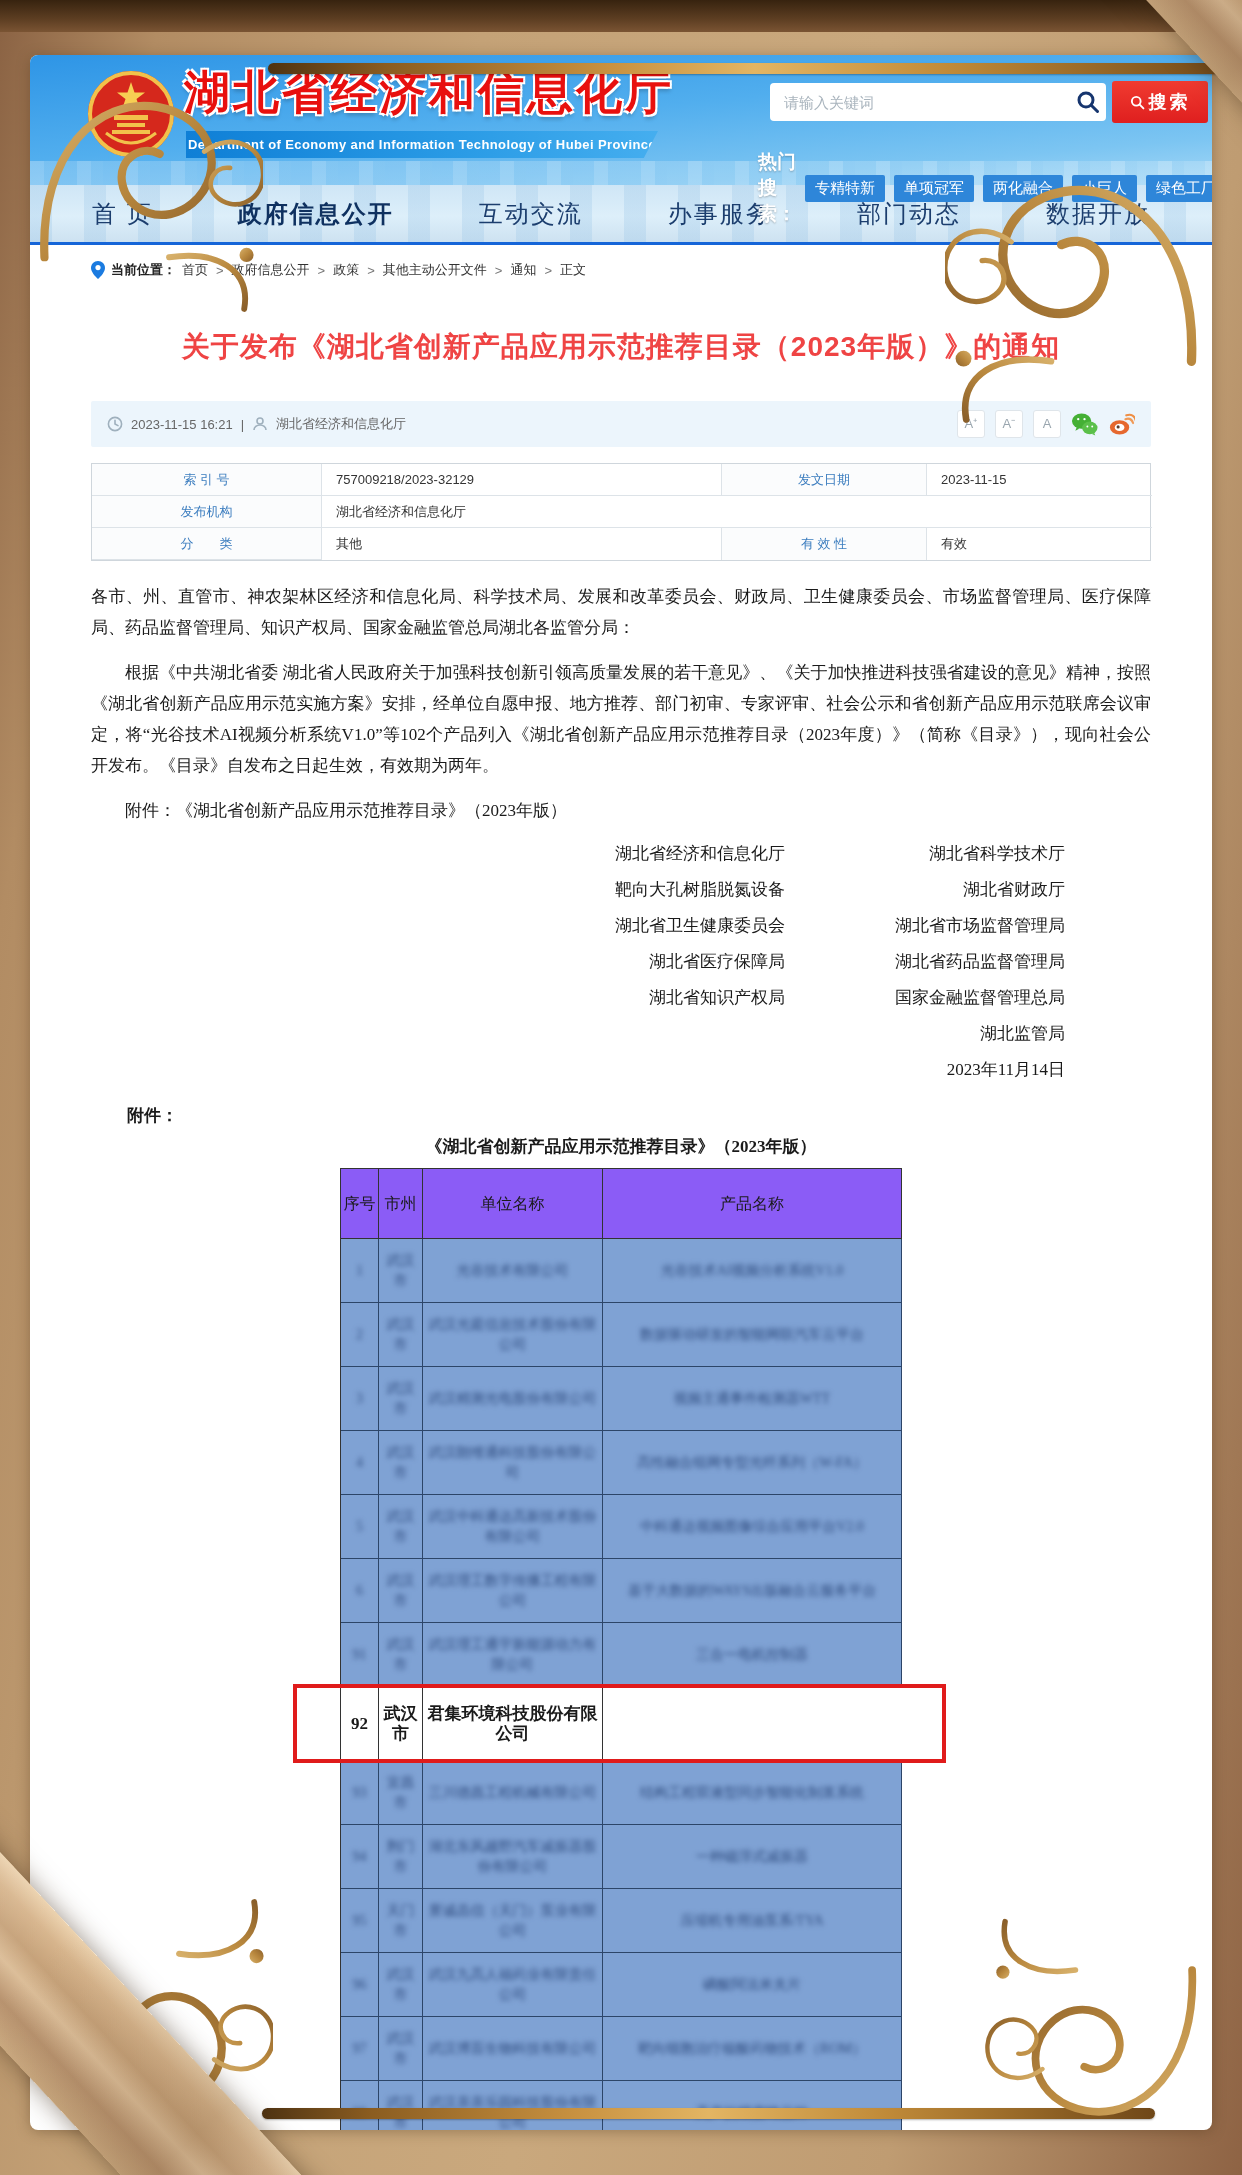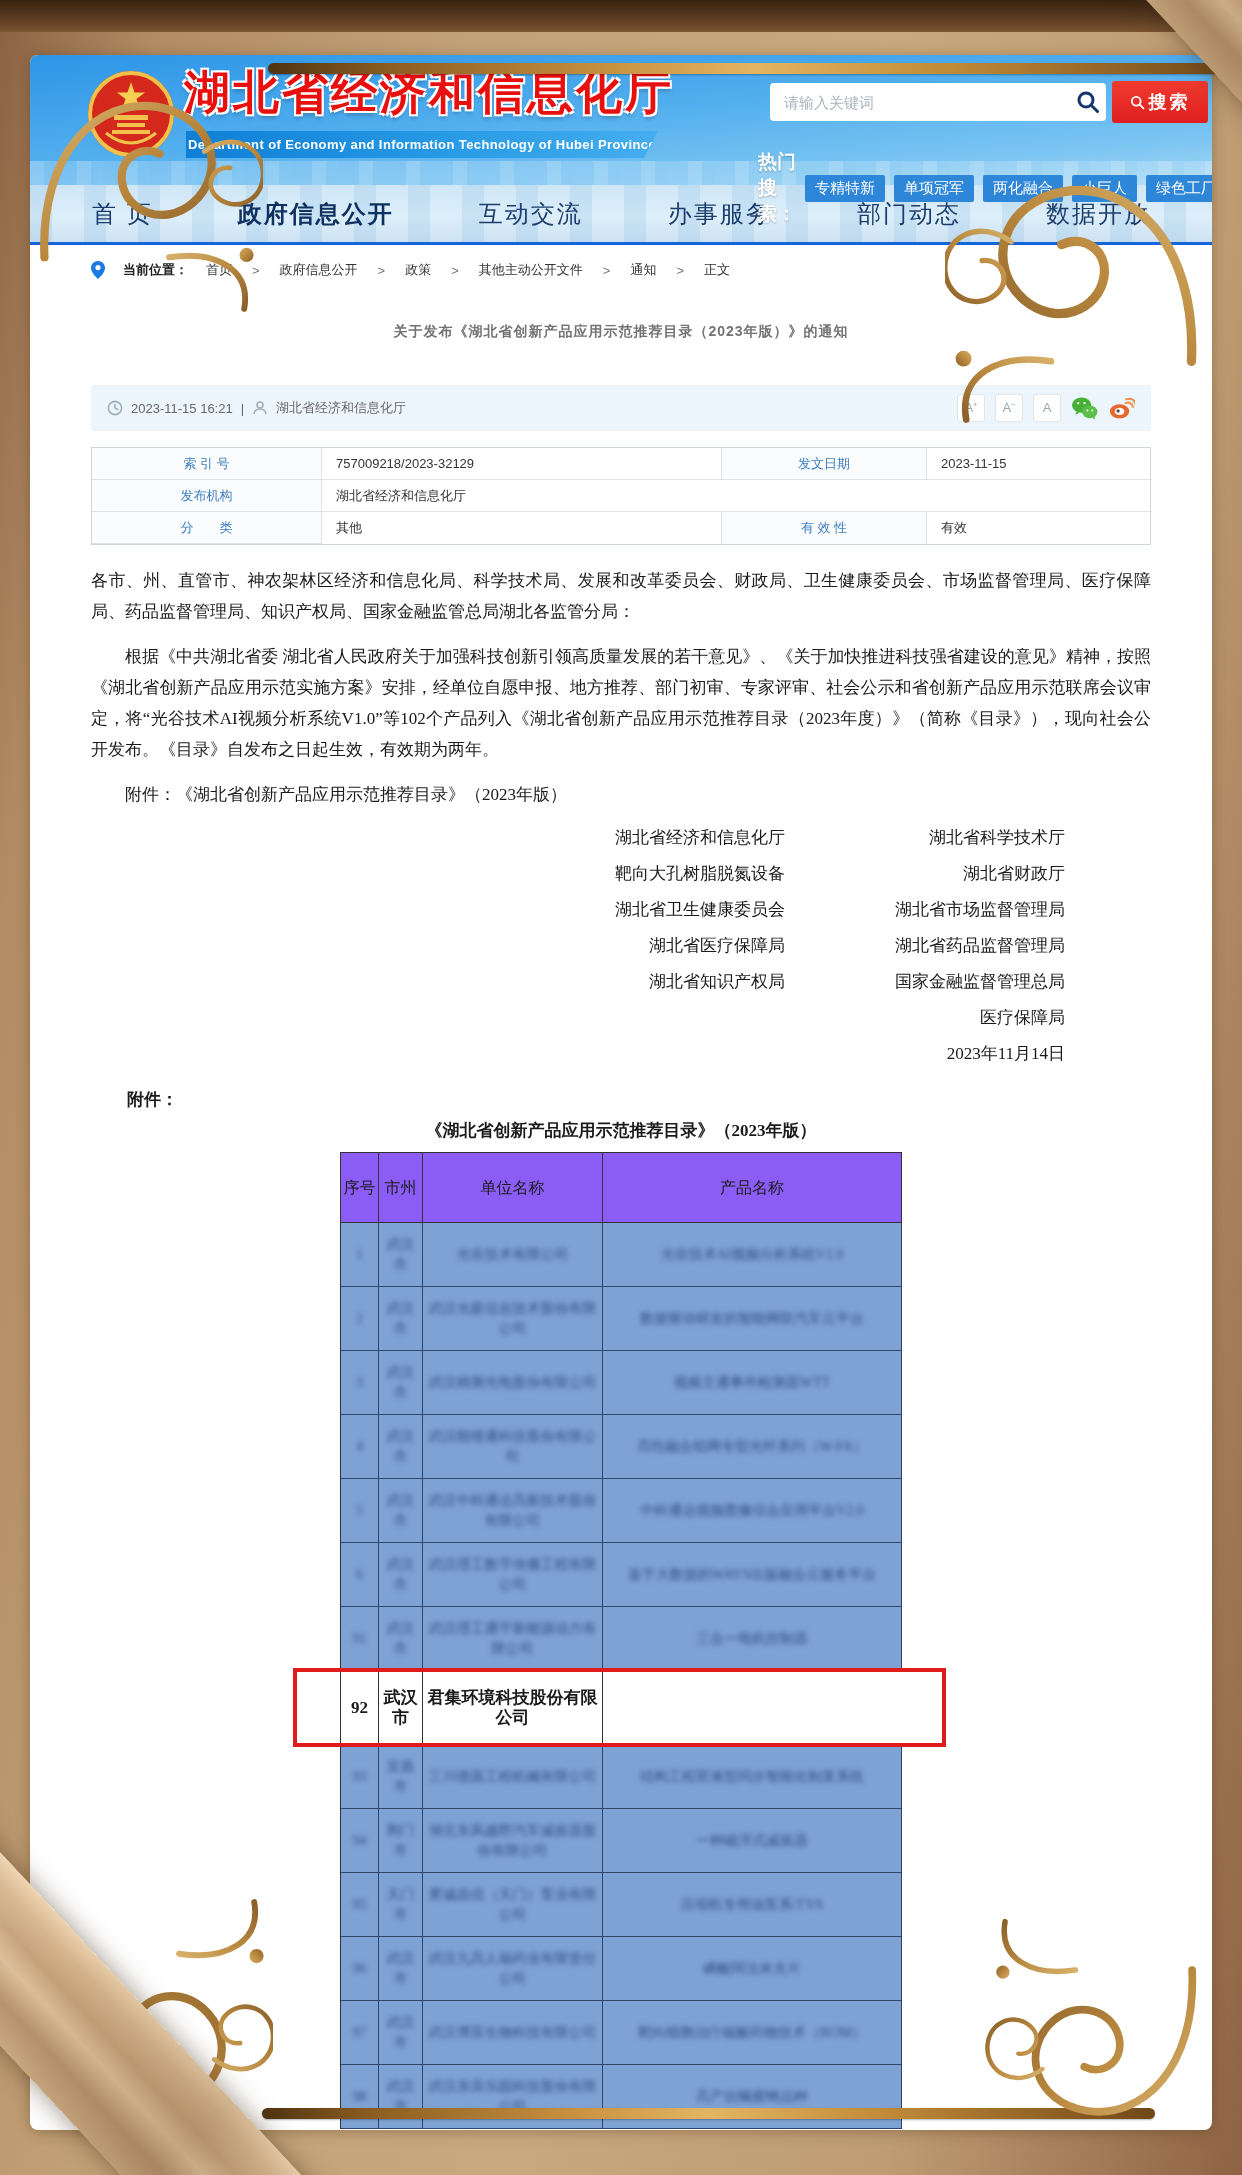--- a/index.html
+++ b/index.html
@@ -40,26 +40,26 @@
   
   .nav{height:57px;border-bottom:3px solid #1565d8;display:flex;align-items:center;
     justify-content:space-between;padding:0 62px;
     background:
       repeating-linear-gradient(90deg,rgba(150,195,230,.28) 0 22px,rgba(255,255,255,0) 22px 54px),
       linear-gradient(180deg,#cfe6f6,#ddeffa 55%,#cde2f1);}
   .nav-item{font-size:24px;color:#1c3e6e;letter-spacing:2px;cursor:pointer;white-space:nowrap;}
   .nav-item.active{font-weight:bold;color:#0f3160;}
   
   .content{padding:0 61px;position:relative;}
-  .breadcrumb{margin-top:16px;display:flex;align-items:center;gap:18px;font-size:13px;color:#333;}
+  .breadcrumb{margin-top:16px;display:flex;align-items:center;gap:6px;font-size:13px;color:#333;}
   .bc-label{font-weight:600;color:#222;}
   .bc-item{cursor:pointer;}
   .bc-sep{color:#777;margin:0 2px;}
-  .art-title{margin-top:36px;text-align:center;font-weight:bold;font-size:14px;line-height:32px;
-    color:#737373;letter-spacing:1px;}
+  .art-title{margin-top:52px;text-align:center;font-weight:bold;font-size:28px;line-height:32px;
+    color:#ef4444;letter-spacing:1px;}
   .meta{margin-top:38px;height:46px;background:#ecf5fc;border-radius:2px;display:flex;
     align-items:center;padding:0 16px;font-size:13px;color:#666;gap:8px;}
   .meta-right{margin-left:auto;display:flex;align-items:center;gap:10px;}
   .fbtn{width:26px;height:26px;background:#fff;border:1px solid #dfe5ea;border-radius:3px;
     color:#9aa6af;text-align:center;line-height:26px;font-size:13px;cursor:pointer;}
   .share-icon{width:27px;height:24px;cursor:pointer;}
   
   .info-table{margin-top:16px;border:1px solid #cfd6dc;display:grid;
     grid-template-columns:230px 400px 205px 225px;font-size:13px;background:#fff;}
   .it-cell{border-right:1px solid #dde3e8;border-bottom:1px solid #dde3e8;height:32px;
@@ -243,21 +243,21 @@
           <span class="sig-cell">湖北省科学技术厅</span>
           <span class="sig-cell">靶向大孔树脂脱氮设备</span>
           <span class="sig-cell">湖北省财政厅</span>
           <span class="sig-cell">湖北省卫生健康委员会</span>
           <span class="sig-cell">湖北省市场监督管理局</span>
           <span class="sig-cell">湖北省医疗保障局</span>
           <span class="sig-cell">湖北省药品监督管理局</span>
           <span class="sig-cell">湖北省知识产权局</span>
           <span class="sig-cell">国家金融监督管理总局</span>
           <span class="sig-cell"></span>
-          <span class="sig-cell">医疗保障局</span>
+          <span class="sig-cell">湖北监管局</span>
           <span class="sig-cell"></span>
           <span class="sig-cell">2023年11月14日</span>
         </div>
       <div class="att-label">附件：</div>
       <div class="cat-title">《湖北省创新产品应用示范推荐目录》（2023年版）</div>
 
       <div class="cat">
         <div class="chead">
           <div class="ccell">序号</div>
           <div class="ccell">市州</div>

